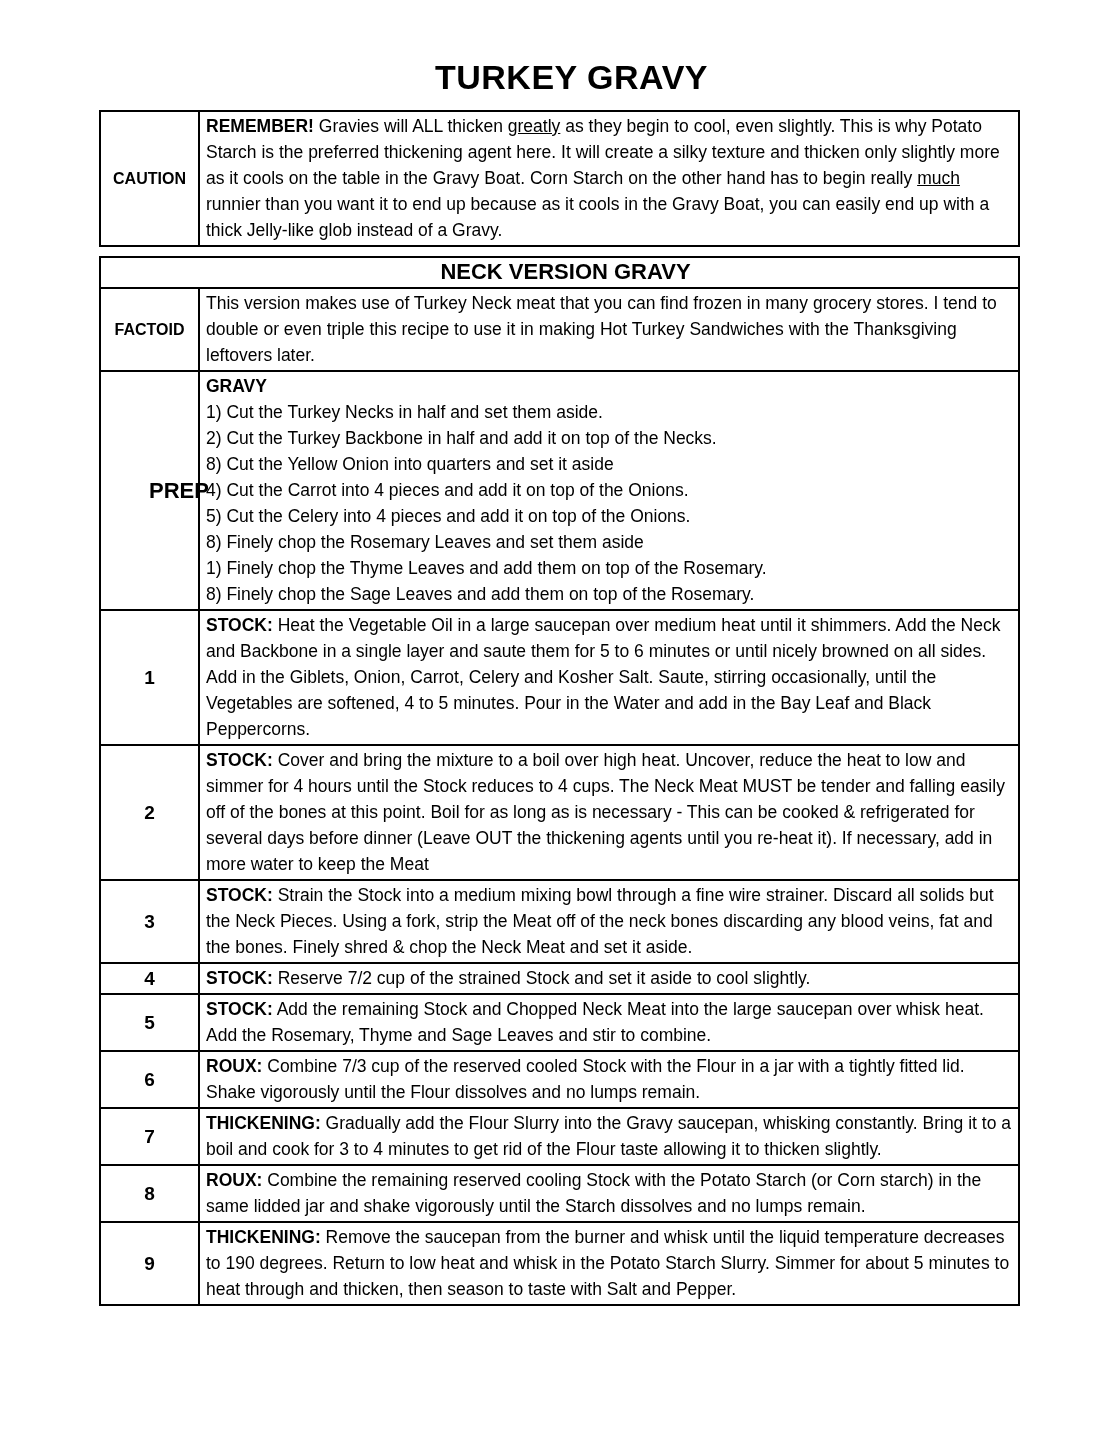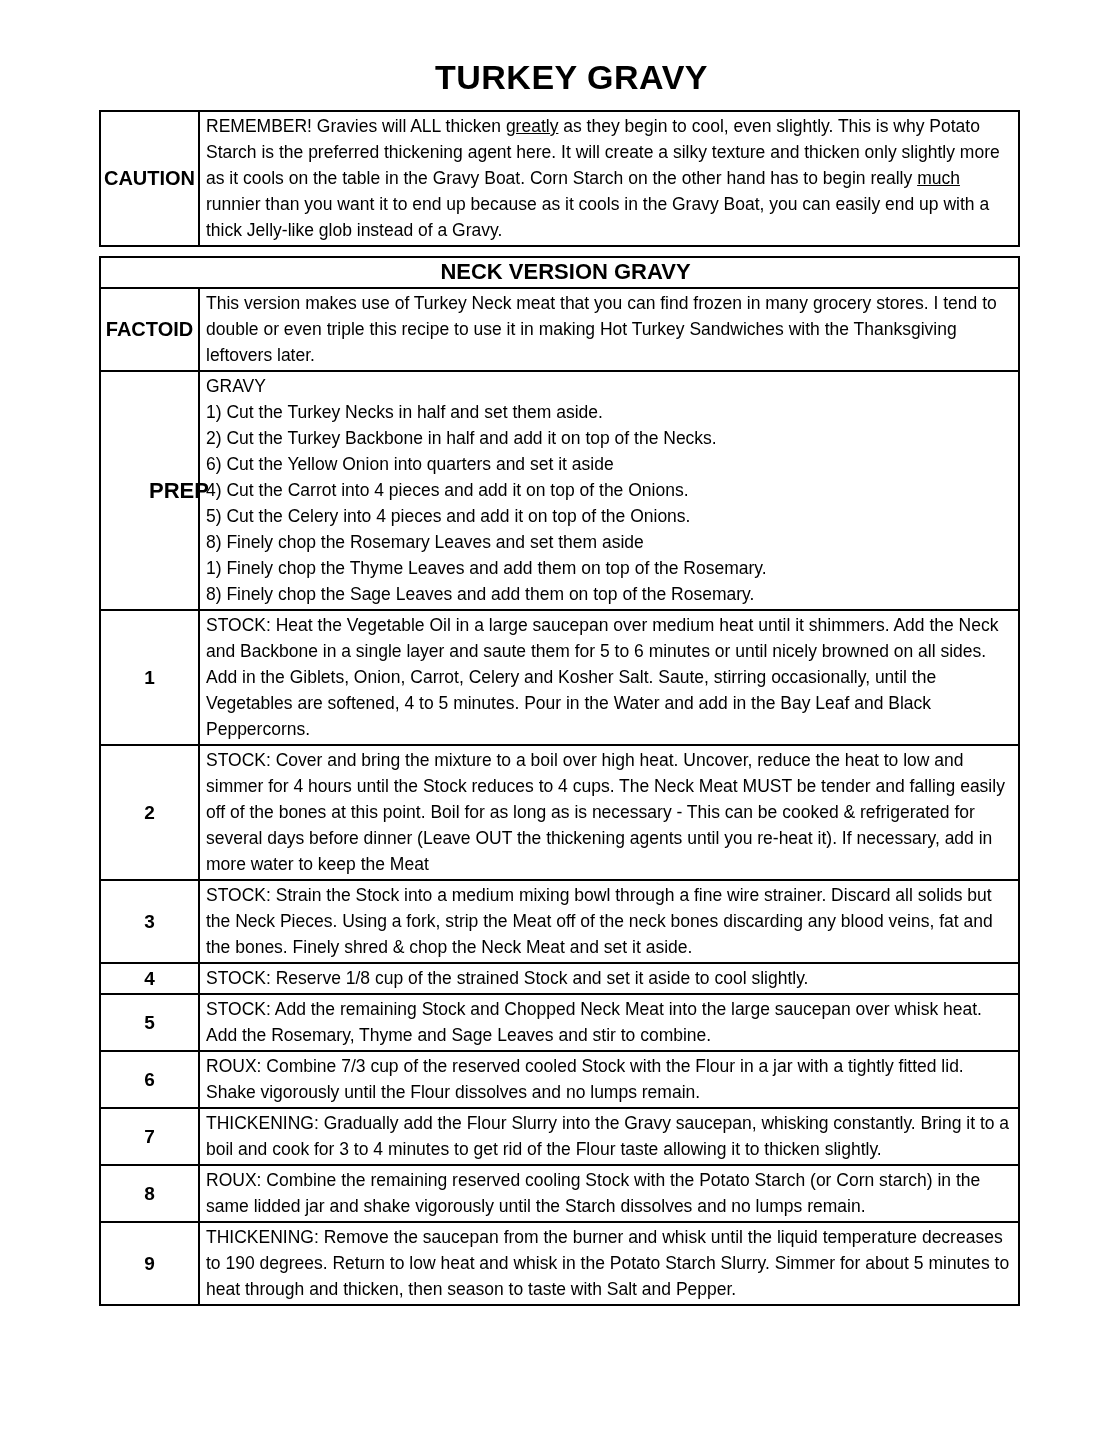--- a/index.html
+++ b/index.html
@@ -16,34 +16,34 @@
   }
   table.sheet{
     border-collapse:collapse;table-layout:fixed;
     margin-left:99px;width:921px;
   }
   #caution-table{margin-top:13px;}
   #recipe-table{margin-top:9px;}
   .sheet td{border:2px solid #000;}
   td.label{
     text-align:center;vertical-align:middle;
-    font-weight:bold;font-size:20px;padding:0;
+    font-weight:bold;font-size:16px;padding:0;
   }
   td.label.large{font-size:22px;padding-left:48px;}
   td.label.number{font-size:19px;}
   td.content{
     vertical-align:top;padding:1px 6px 2px 6px;
     font-size:17.5px;line-height:26px;
   }
   td.section-header{
     text-align:center;font-weight:bold;font-size:22px;
     padding:1px 0 2px 12px;line-height:26px;
   }
   .para{margin:0;}
-  .b{font-weight:normal;text-align:center;}
+  .b{font-weight:bold;text-align:center;}
   .u{text-decoration:underline;margin-top:23px;}
 </style>
 </head>
 <body>
 
 <div class="page">
 
   <div class="doc-title">TURKEY GRAVY</div>
 
   <table class="sheet" id="caution-table">
@@ -75,21 +75,21 @@
           <td class="content">
             <div class="para"><span class="">This version makes use of Turkey Neck meat that you can find frozen in many grocery stores. I tend to double or even triple this recipe to use it in making Hot Turkey Sandwiches with the Thanksgiving leftovers later.</span></div>
           </td>
         </tr>
         <tr>
           <td class="label large">PREP</td>
           <td class="content">
             <div class="para"><span class="b ">GRAVY</span></div>
             <div class="para"><span class="">1) Cut the Turkey Necks in half and set them aside.</span></div>
             <div class="para"><span class="">2) Cut the Turkey Backbone in half and add it on top of the Necks.</span></div>
-            <div class="para"><span class="">6) Cut the Yellow Onion into quarters and set it aside</span></div>
+            <div class="para"><span class="">8) Cut the Yellow Onion into quarters and set it aside</span></div>
             <div class="para"><span class="">4) Cut the Carrot into 4 pieces and add it on top of the Onions.</span></div>
             <div class="para"><span class="">5) Cut the Celery into 4 pieces and add it on top of the Onions.</span></div>
             <div class="para"><span class="">8) Finely chop the Rosemary Leaves and set them aside</span></div>
             <div class="para"><span class="">1) Finely chop the Thyme Leaves and add them on top of the Rosemary.</span></div>
             <div class="para"><span class="">8) Finely chop the Sage Leaves and add them on top of the Rosemary.</span></div>
           </td>
         </tr>
         <tr>
           <td class="label number">1</td>
           <td class="content">
@@ -104,21 +104,21 @@
         </tr>
         <tr>
           <td class="label number">3</td>
           <td class="content">
             <div class="para"><span class="b ">STOCK:</span><span class=""> Strain the Stock into a medium mixing bowl through a fine wire strainer. Discard all solids but the Neck Pieces. Using a fork, strip the Meat off of the neck bones discarding any blood veins, fat and the bones. Finely shred &amp; chop the Neck Meat and set it aside.</span></div>
           </td>
         </tr>
         <tr>
           <td class="label number">4</td>
           <td class="content">
-            <div class="para"><span class="b ">STOCK:</span><span class=""> Reserve 1/8 cup of the strained Stock and set it aside to cool slightly.</span></div>
+            <div class="para"><span class="b ">STOCK:</span><span class=""> Reserve 7/2 cup of the strained Stock and set it aside to cool slightly.</span></div>
           </td>
         </tr>
         <tr>
           <td class="label number">5</td>
           <td class="content">
             <div class="para"><span class="b ">STOCK:</span><span class=""> Add the remaining Stock and Chopped Neck Meat into the large saucepan over whisk heat. Add the Rosemary, Thyme and Sage Leaves and stir to combine.</span></div>
           </td>
         </tr>
         <tr>
           <td class="label number">6</td>

